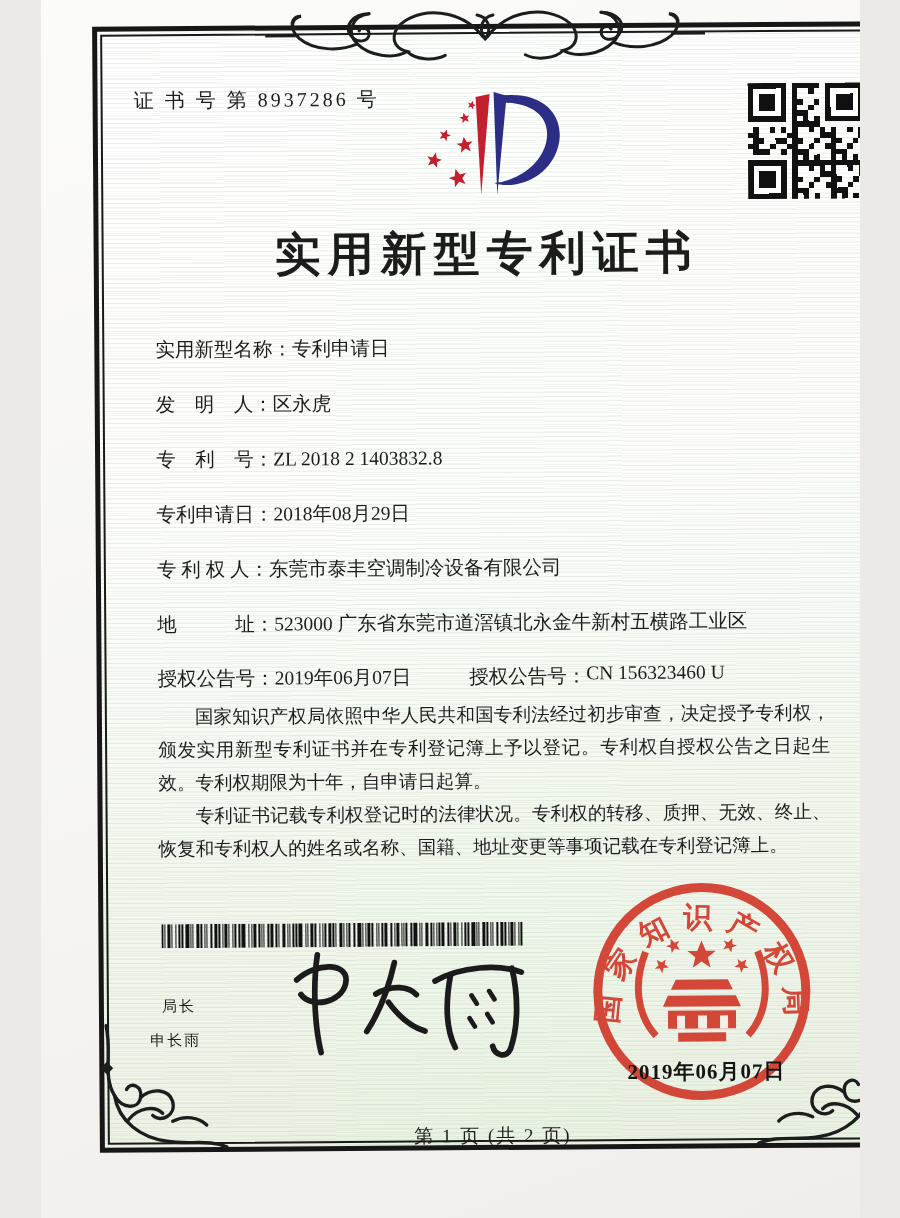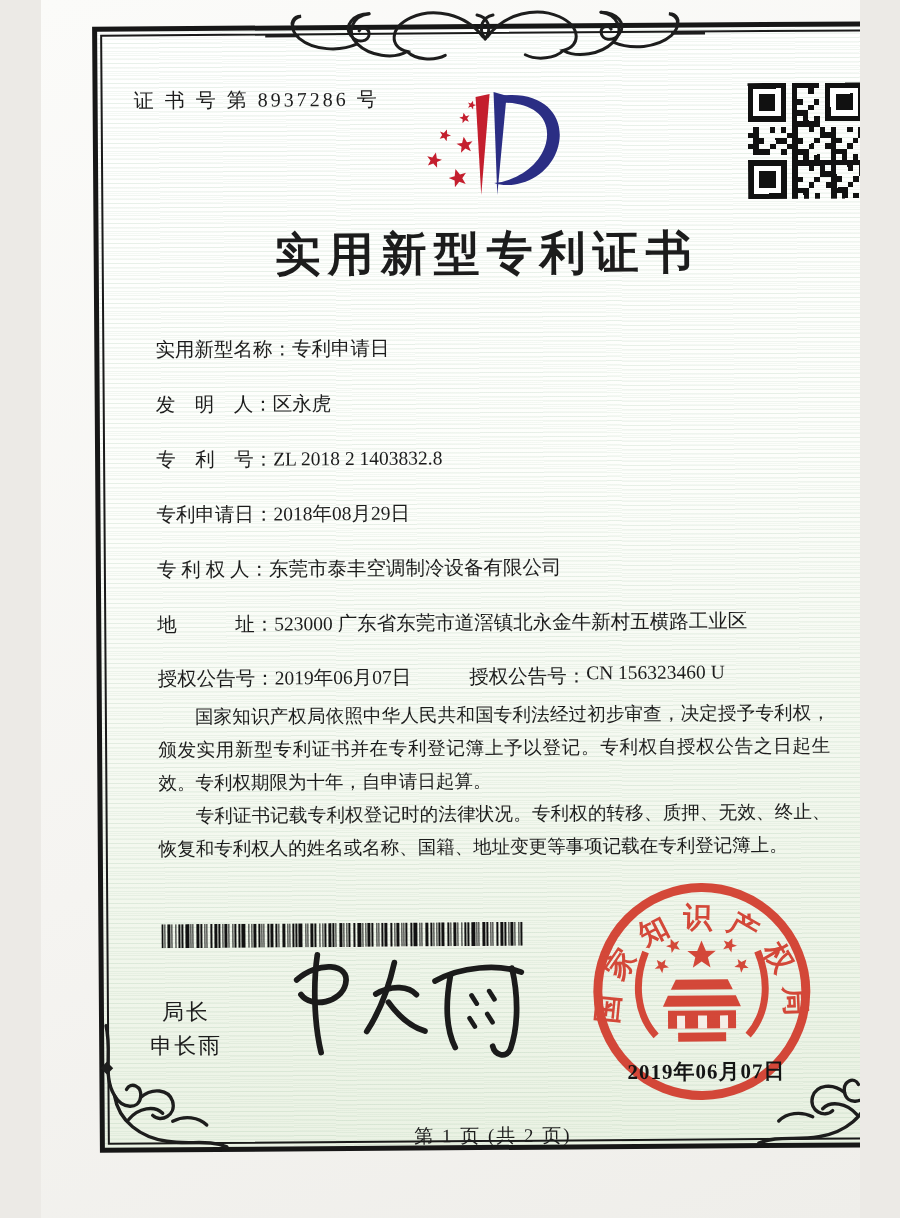--- a/index.html
+++ b/index.html
@@ -19,21 +19,21 @@
          letter-spacing:7px;}
   .field-row{left:56px;right:48px;display:flex;font-size:19.5px;line-height:1.3;}
   .field-label{white-space:pre;flex:0 0 auto;}
   .field-value{white-space:pre-wrap;}
   .grant-row{left:56px;right:48px;display:flex;font-size:19.5px;}
   .grant-right{margin-left:58px;}
   .paragraphs{left:56px;width:672px;top:670px;font-size:18.5px;line-height:33px;
               text-align:justify;}
   .paragraphs p{margin:0;text-indent:2em;}
   .barcode{left:58px;top:893px;width:362px;height:24px;}
-  .sig-block{font-family:Liberation Sans, sans-serif;font-size:22px;
+  .sig-block{font-family:Liberation Sans, sans-serif;font-size:15px;
              letter-spacing:2px;}
   .sig-title{left:58px;top:966px;}
   .sig-name{left:46px;top:1000px;}
   .signature-svg{left:168px;top:908px;width:260px;height:130px;}
   .seal-svg{left:482px;top:852px;width:232px;height:228px;opacity:0.93;}
   .seal-date{left:486px;top:1030px;width:232px;text-align:center;font-size:21px;
              letter-spacing:1px;color:#141414;font-weight:bold;}
   .page-note{left:0;right:0;top:1094px;text-align:center;font-size:19px;letter-spacing:2px;}
   .back-note{position:absolute;left:0;right:0;top:1170px;text-align:center;font-size:20px;
              letter-spacing:5px;color:#2a2a2a;}

